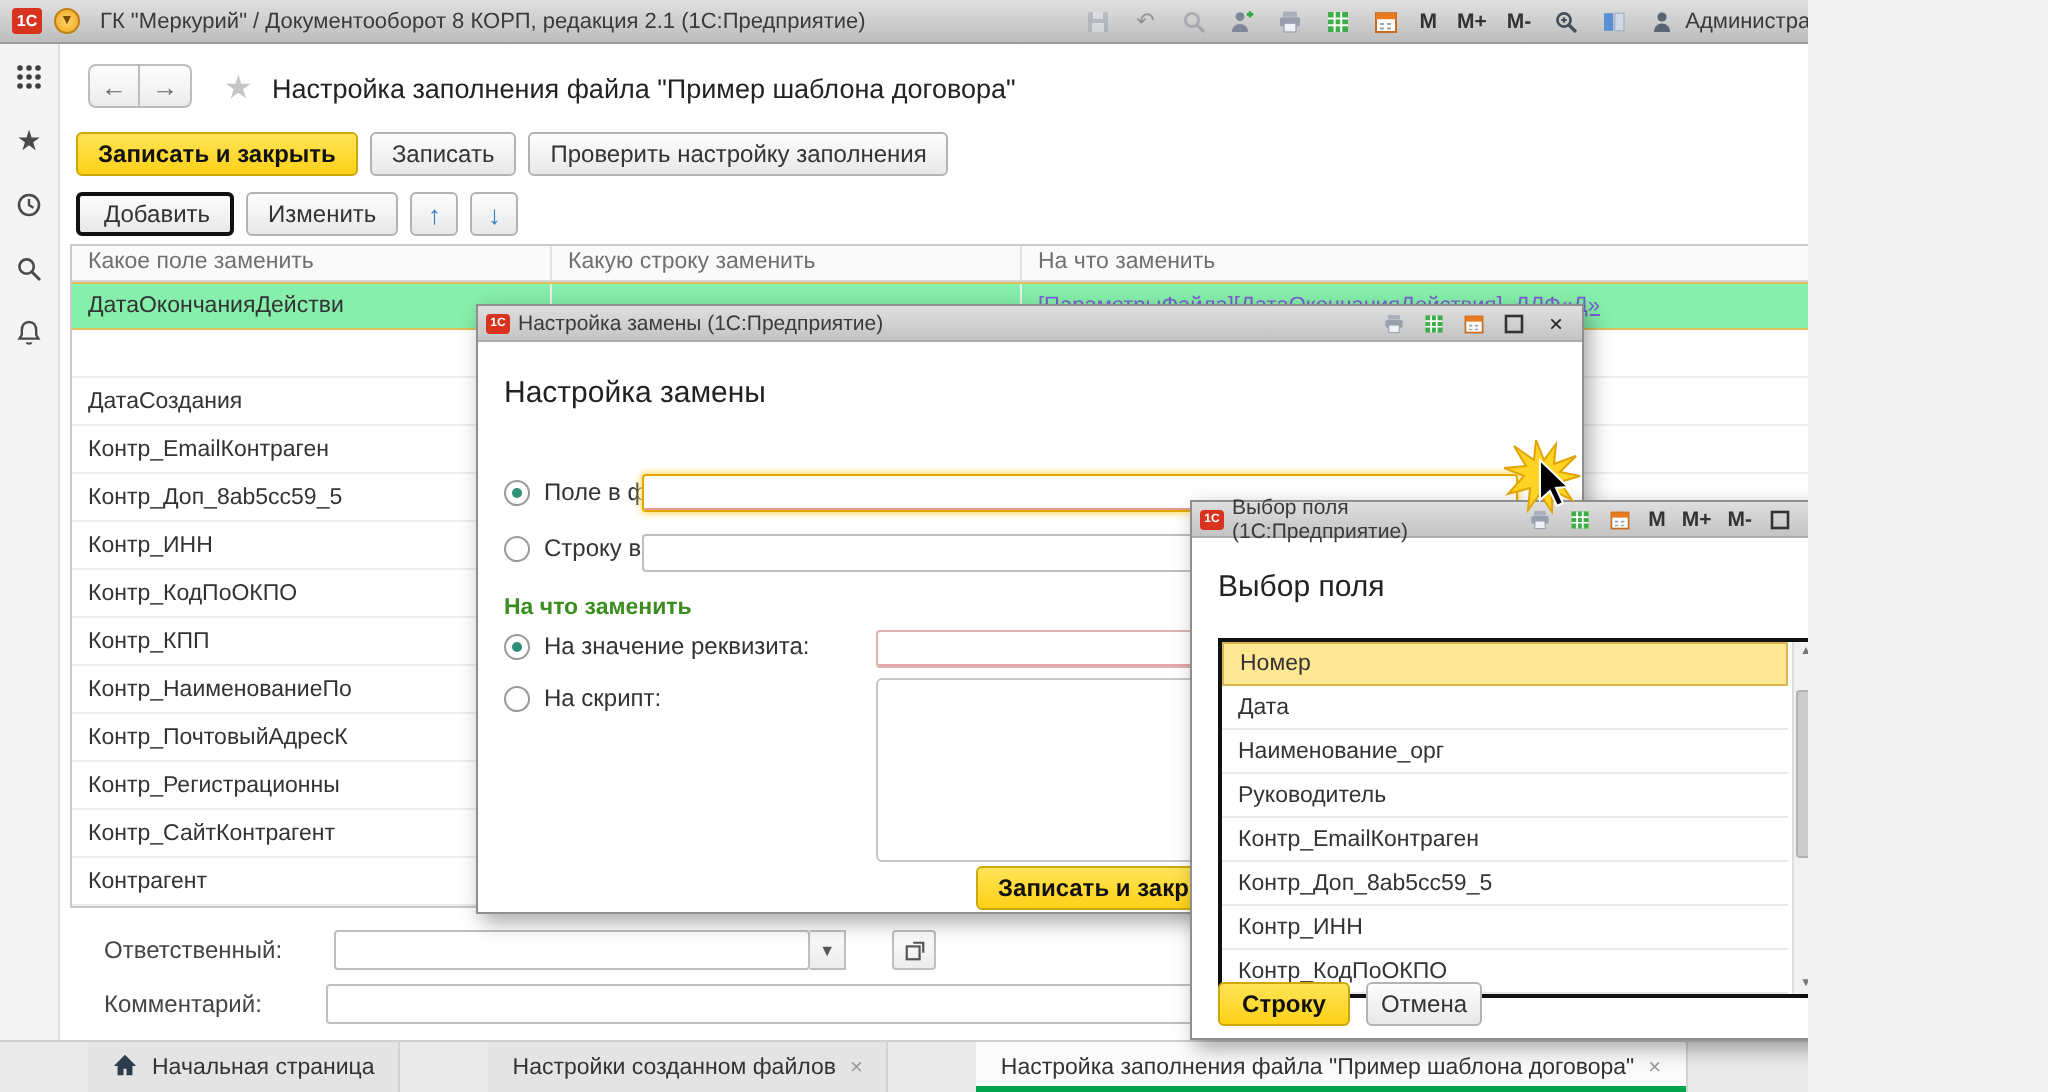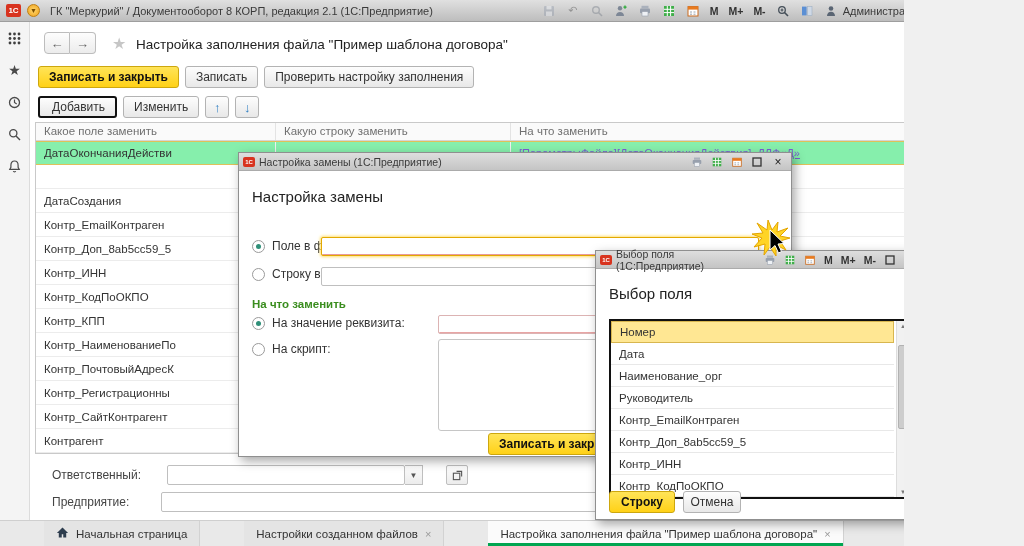--- a/index.html
+++ b/index.html
@@ -364,21 +364,21 @@
       </span>
       <span class="openbtn">
         <svg viewBox="0 0 12 12">
             <rect x="1.5" y="3.5" width="7" height="7" fill="none" stroke="#555" stroke-width="1.2"></rect>
             <path d="M5 1.5h5.5V7" fill="none" stroke="#555" stroke-width="1.2"></path>
           </svg>
       </span>
     </div>
 
     <div class="fieldrow" style="top:470px;">
-      <label>Предприятие:</label>
+      <label>Комментарий:</label>
       <span class="inp" style="width:883px; margin-left:12px;"></span>
     </div>
   </div>
 
   <div id="tabbar">
       <span class="tab">
         <span class="home"><svg width="13" height="13" viewBox="0 0 14 14">
             <path d="M7 1.5 1 7.5h2v5h3.2V9h1.6v3.5H11v-5h2z" fill="#2e3d4e"></path>
           </svg></span>
         <span>Начальная страница</span>

